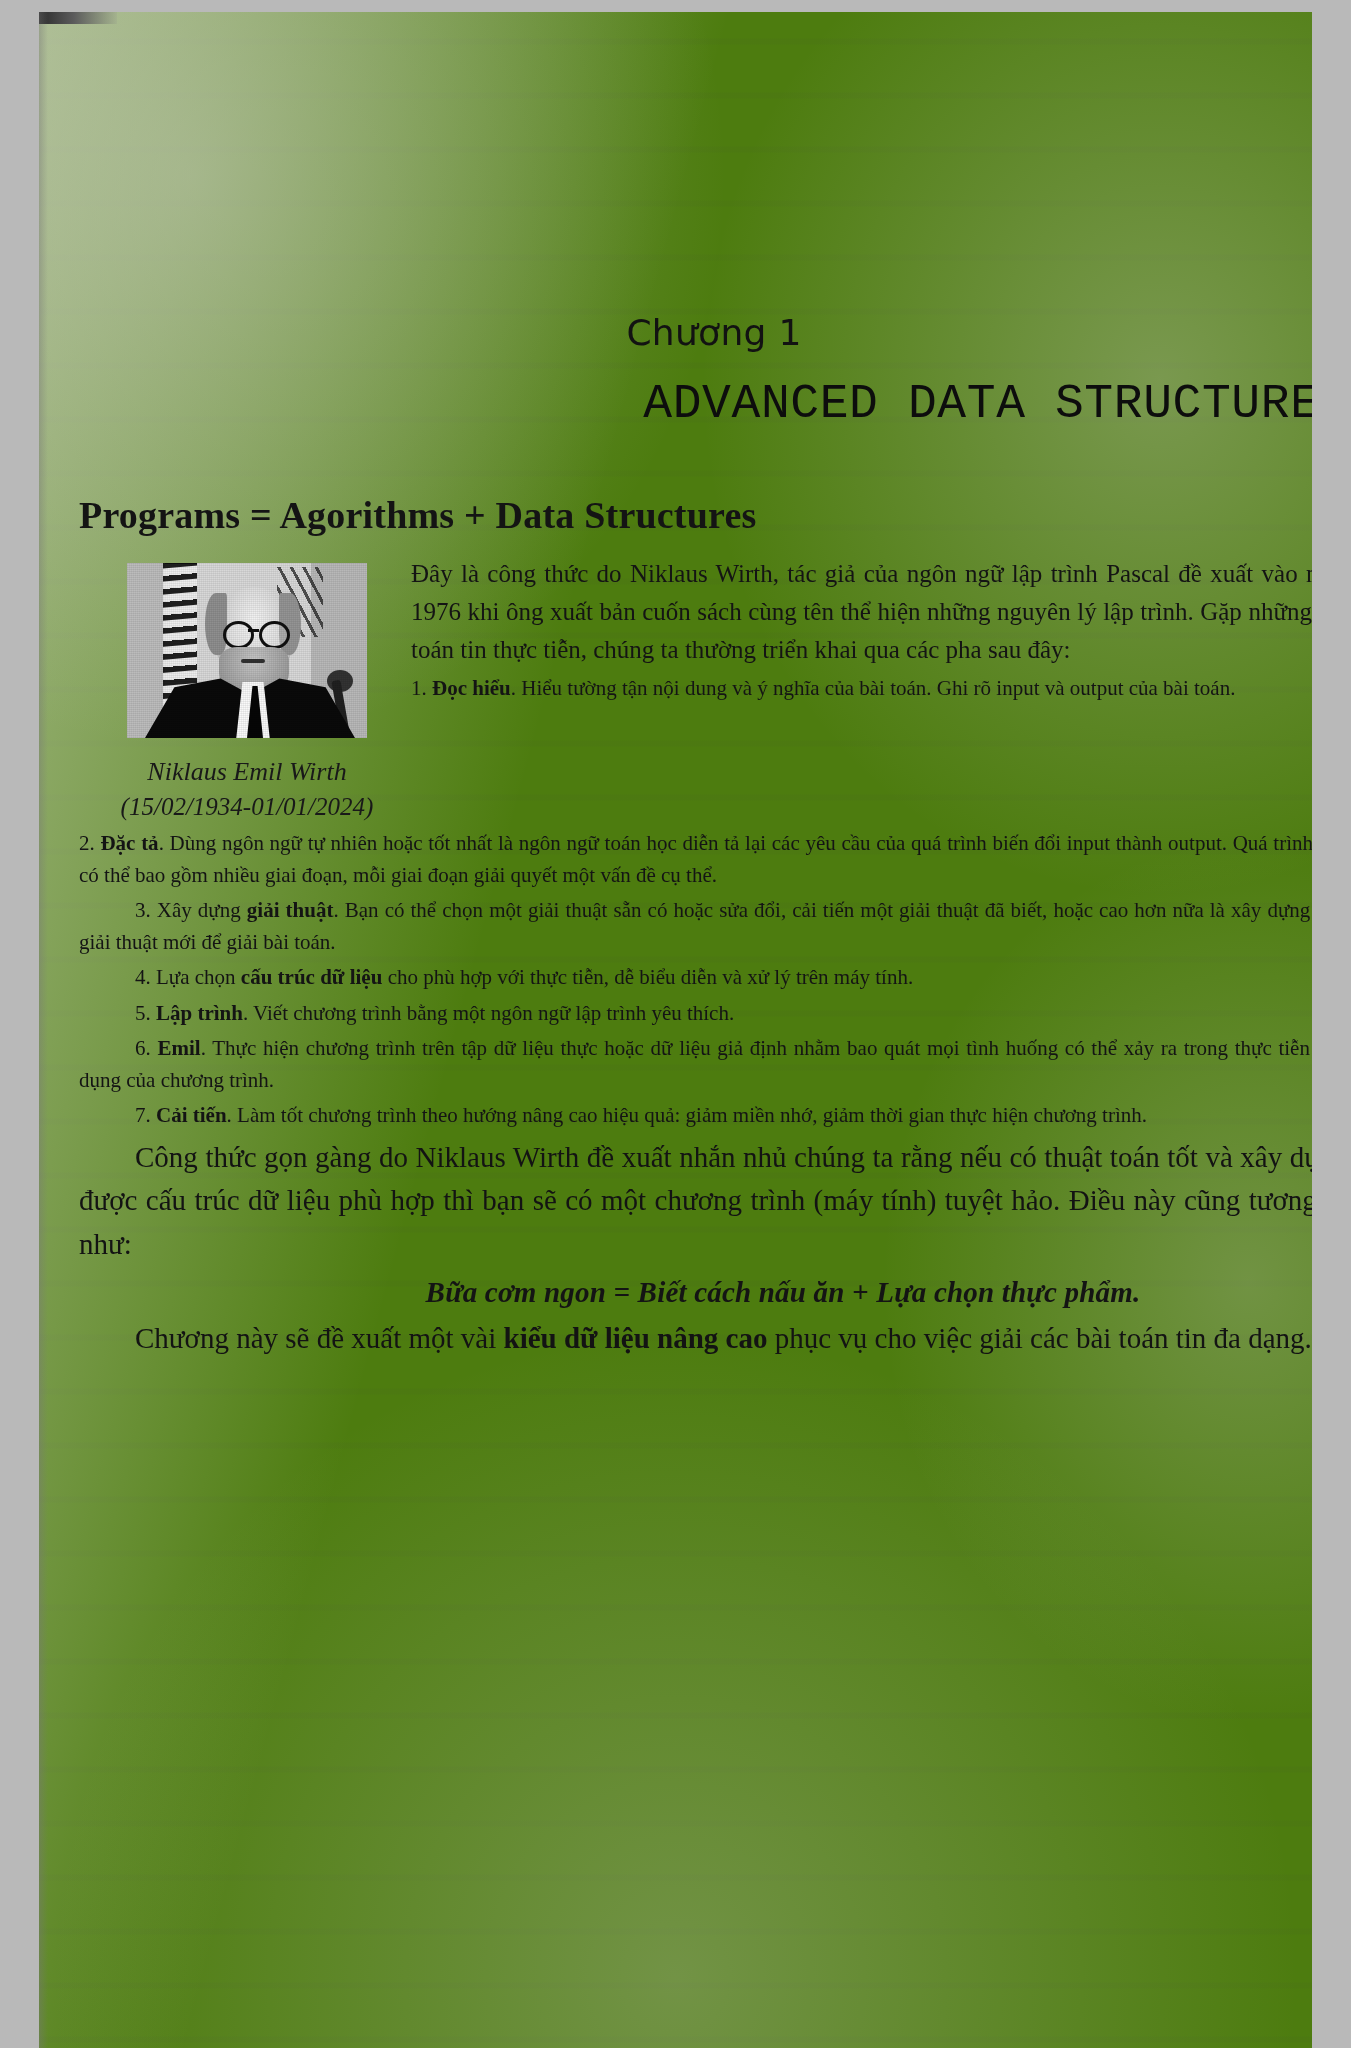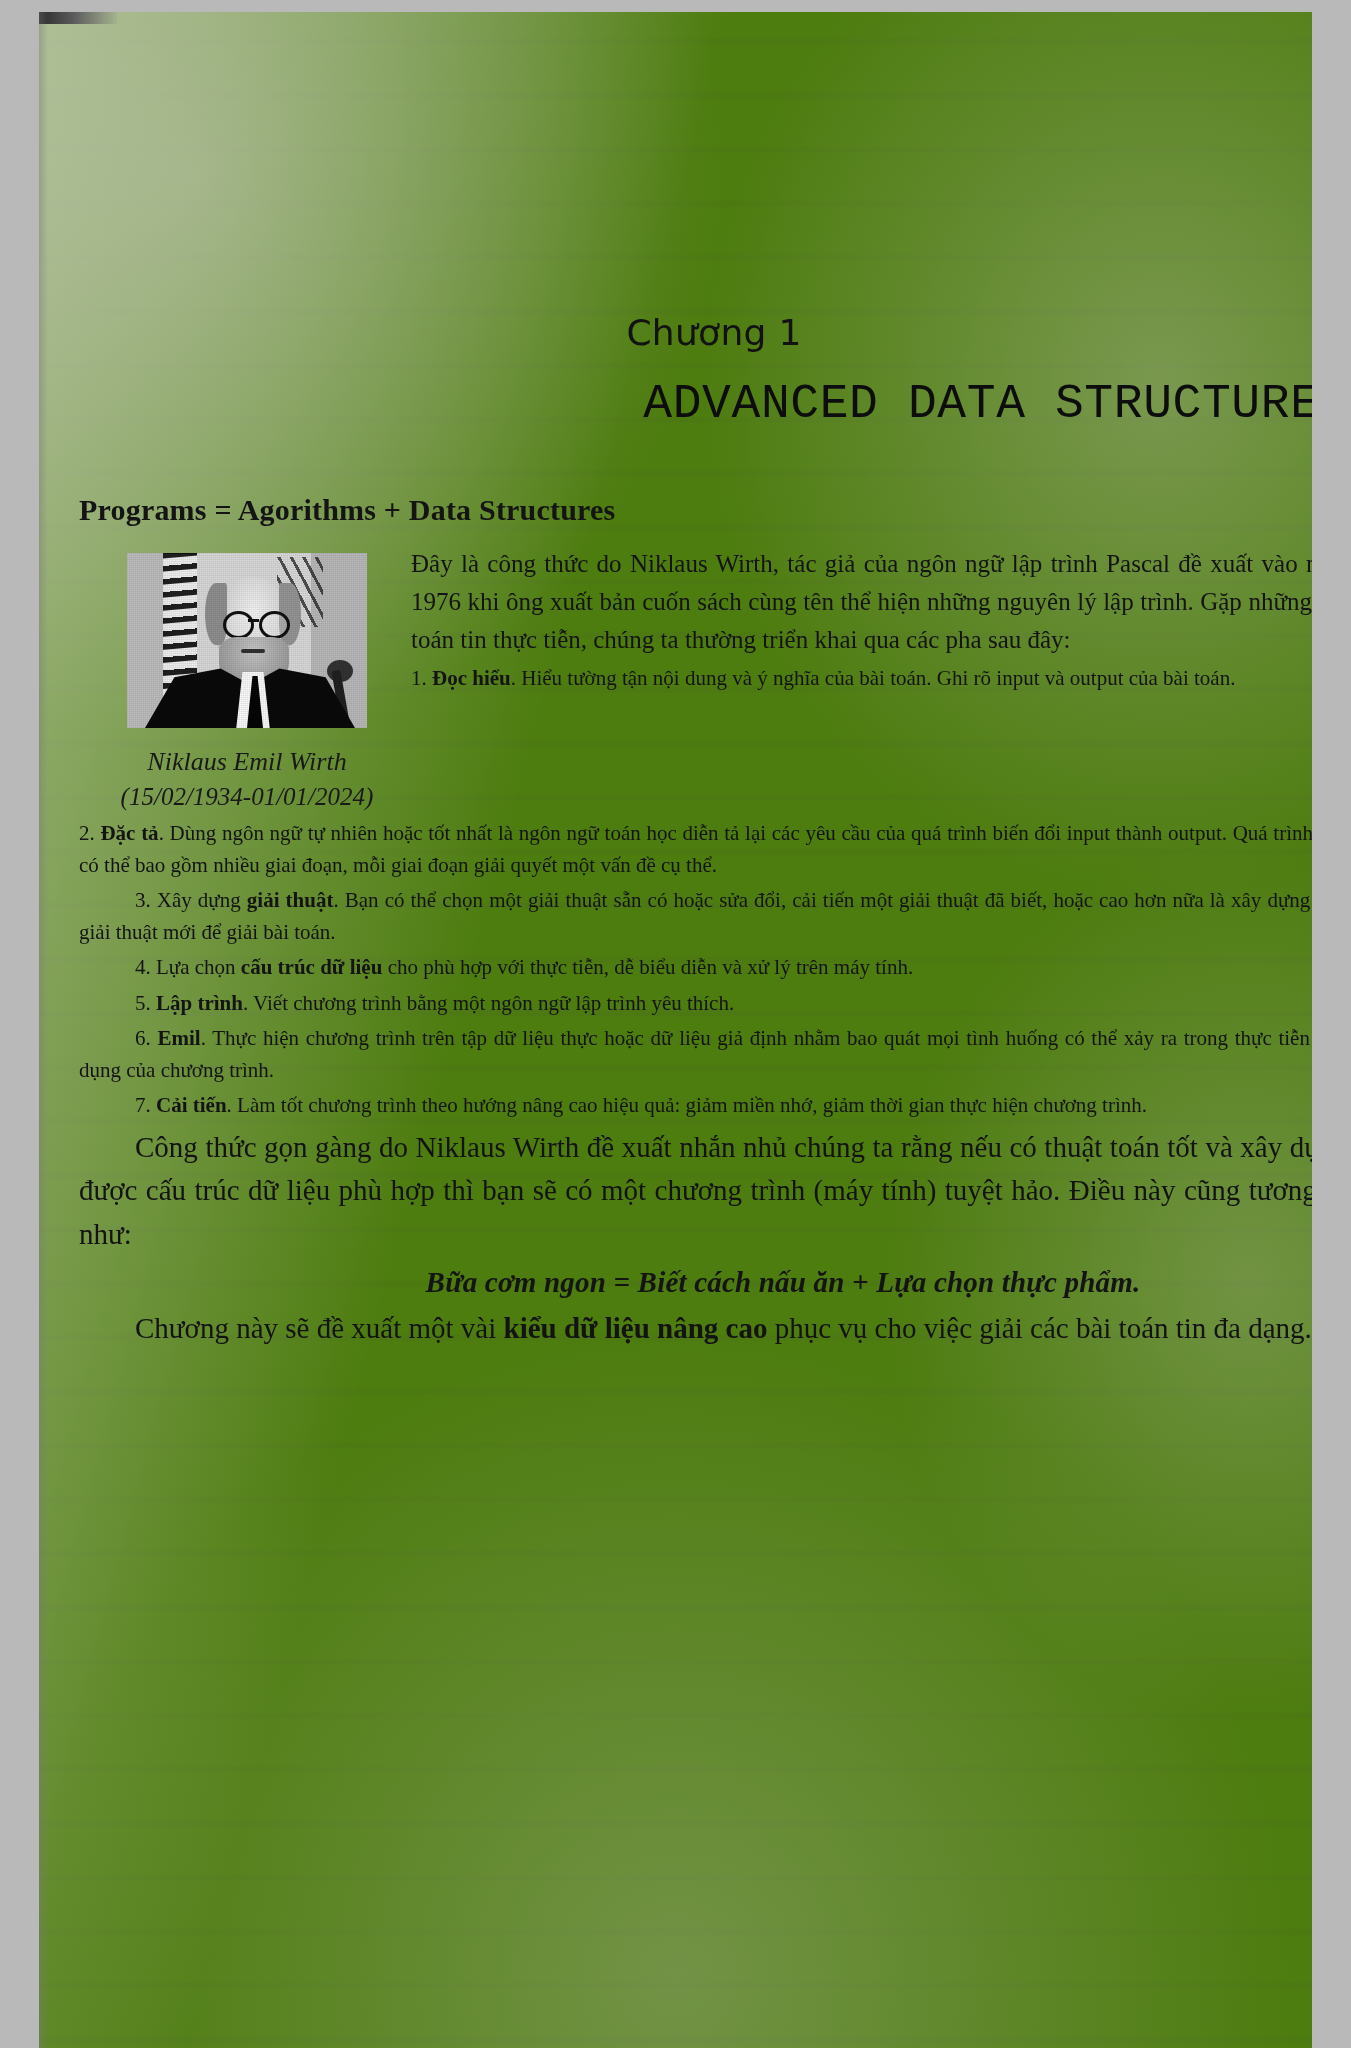--- a/index.html
+++ b/index.html
@@ -94,21 +94,21 @@
     font-size: 48px;
     letter-spacing: .6px;
     text-align: right;
     margin: 24px 0 0 0;
     color: #0d0d0d;
   }
 
   .equation-heading {
     font-family: "Liberation Serif", serif;
     font-weight: bold;
-    font-size: 30px;
+    font-size: 38px;
     margin: 62px 0 0 0;
     padding-left: 0px;
     letter-spacing: .2px;
   }
 
   .intro-block {
     margin-top: 18px;
   }
   .figure {
     float: left;

